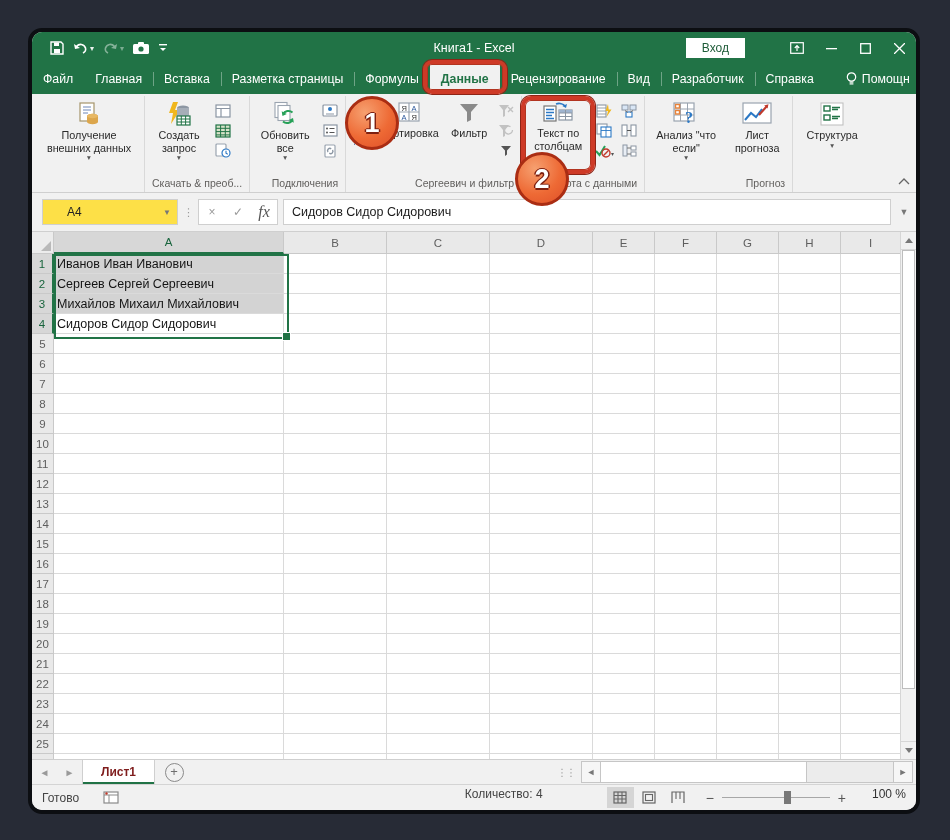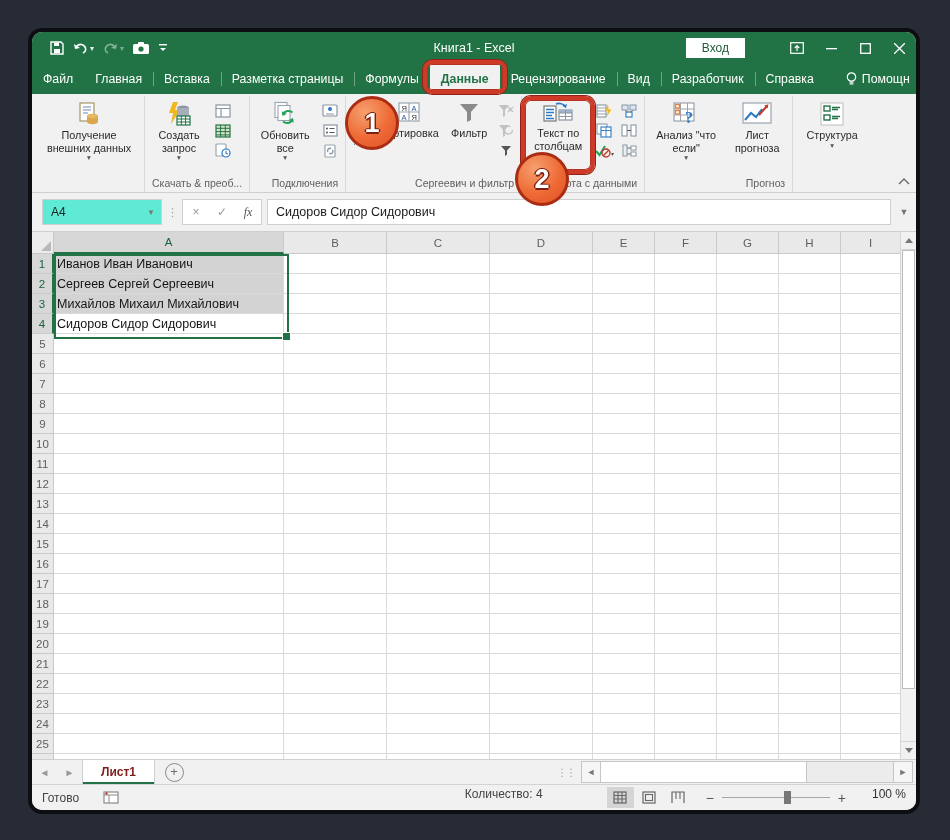--- a/index.html
+++ b/index.html
@@ -51,26 +51,26 @@
   .callout{position:absolute;width:48px;height:48px;border-radius:50%;z-index:40;
            background:radial-gradient(circle at 35% 28%, #f6a070, #ee6a35 55%, #df4f28);
            border:3px solid #aa2d13;display:flex;align-items:center;justify-content:center;
            color:#fff;font-size:27px;font-weight:700;
            text-shadow:-1.5px 0 #7e2010,1.5px 0 #7e2010,0 -1.5px #7e2010,0 1.5px #7e2010;}
   #callout1{left:313px;top:64px;}
   #callout2{left:483px;top:120px;}
 
   
   .formularow{height:38px;background:#f1f1f1;display:flex;align-items:center;padding:0 4px 0 10px;gap:5px;flex:0 0 auto;border-bottom:1px solid #cfcfcf;}
-  .namebox{width:110px;height:24px;background:#5eead4;border:1px solid #cfcfcf;display:flex;align-items:center;font-size:12px;color:#222;padding-left:8px;}
+  .namebox{width:110px;height:24px;background:#fde047;border:1px solid #cfcfcf;display:flex;align-items:center;font-size:12px;color:#222;padding-left:24px;}
   .namebox .chev{margin-left:auto;color:#777;font-size:8px;padding-right:6px;}
   .fdots{color:#9a9a9a;font-size:11px;letter-spacing:-1px;}
   .fbtns{display:flex;align-items:center;height:24px;background:#fff;border:1px solid #cfcfcf;}
   .fbtn{width:26px;text-align:center;color:#9b9b9b;font-size:12px;}
-  .fbtn.fx{font-style:italic;color:#555;font-family:"Liberation Serif",serif;font-size:12px;}
+  .fbtn.fx{font-style:italic;color:#555;font-family:"Liberation Serif",serif;font-size:16px;}
   .ffield{flex:1;height:24px;background:#fff;border:1px solid #cfcfcf;font-size:12.5px;color:#1a1a1a;display:flex;align-items:center;padding-left:8px;}
   .fexp{width:16px;color:#777;font-size:9px;text-align:center;}
 
   
   .sheet{flex:1;position:relative;background:#fff;overflow:hidden;}
   #grid{position:absolute;left:0;top:0;right:15px;bottom:0;display:grid;
         grid-template-columns:22px 230px 103px 103px 103px 62px 62px 62px 62px minmax(30px,1fr);
         grid-template-rows:22px;grid-auto-rows:20px;background:#fff;}
   .hd{background:#e9e9e9;border-right:1px solid #c9c9c9;border-bottom:1px solid #c9c9c9;color:#5e5e5e;
       display:flex;align-items:center;justify-content:center;font-size:11.5px;overflow:hidden;}

